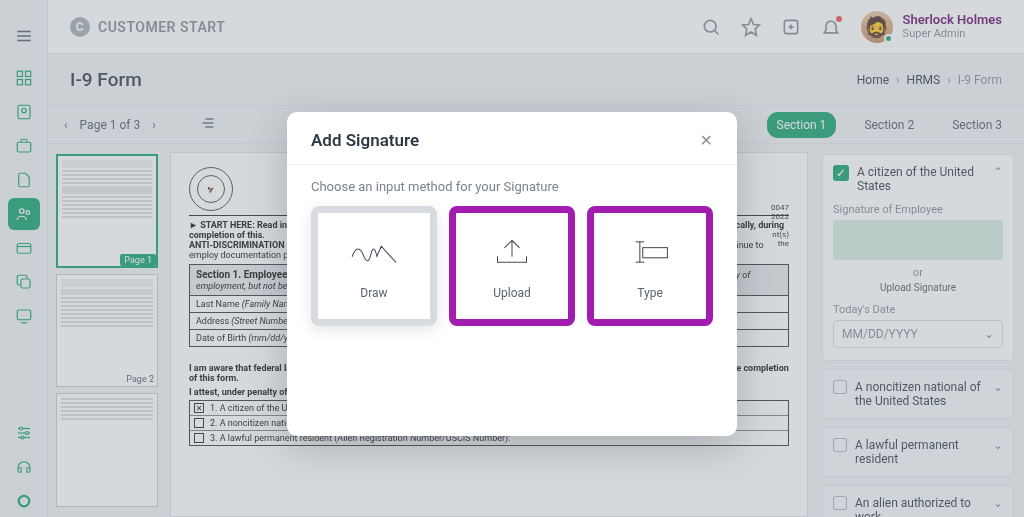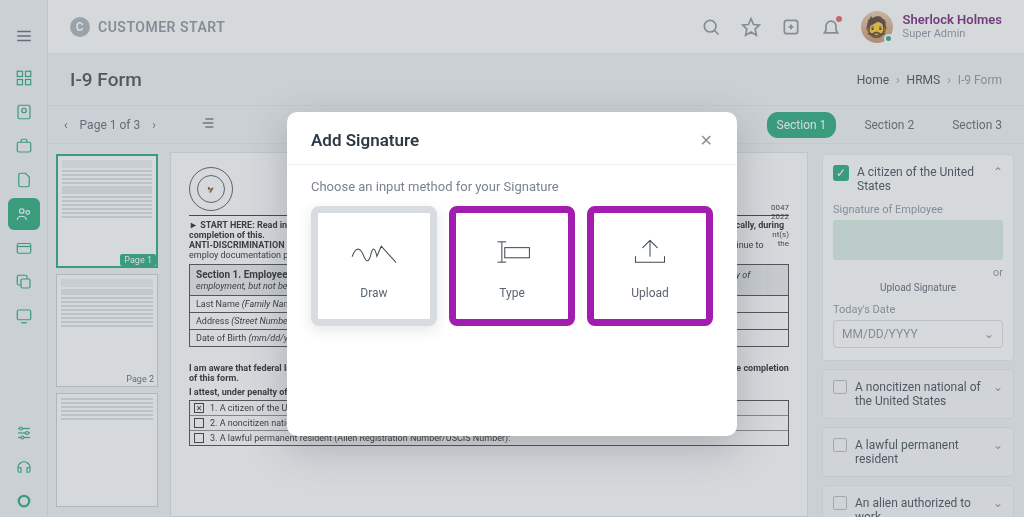--- a/index.html
+++ b/index.html
@@ -78,21 +78,21 @@
     
     .rightpanel { width:208px; padding:10px 10px 0 6px; display:flex; flex-direction:column; gap:8px; font-size:12px; overflow:hidden;}
     .rp-card { background:#fff; border:1px solid #e6e9ec; border-radius:4px; padding:10px 10px 12px; }
     .rp-check { width:16px; height:16px; background:#22a678; border-radius:3px; display:inline-flex; align-items:center; justify-content:center; color:#fff; flex-shrink:0;}
     .rp-card.collapsed { background:#f6f8f9; padding:10px;}
     .rp-row { display:flex; align-items:flex-start; gap:8px; }
     .rp-row .chev { margin-left:auto; color:#8a939c;}
     .rp-title { font-size:12px; color:#3d4852; flex:1;}
     .sig-label { font-size:11px; color:#8a939c; margin:10px 0 4px; }
     .sig-pad { height:40px; background:#d9ede3; border-radius:3px;}
-    .or { text-align:right; font-size:11px; color:#8a939c; margin:6px 0 3px;}
+    .or { text-align:center; font-size:11px; color:#8a939c; margin:6px 0 3px;}
     .upload-link { text-align:center; font-size:10px; color:#5a6570; cursor:pointer;}
     .today-label { font-size:11px; color:#8a939c; margin:10px 0 4px;}
     .date-input { display:flex; align-items:center; justify-content:space-between; border:1px solid #d8dce0; border-radius:4px; padding:6px 8px; font-size:12px; color:#8a939c; cursor:pointer;}
     .cbempty { width:14px; height:14px; border:1px solid #b0b8c0; border-radius:2px; flex-shrink:0;}
     
     .modal-backdrop { position:absolute; inset:0; background:rgba(120,130,140,0.3); display:flex; align-items:flex-start; justify-content:center; padding-top:112px; z-index:100;}
     .modal { width:450px; background:#fff; border-radius:10px; box-shadow:0 12px 40px rgba(40,50,60,0.25); padding-bottom: 110px;}
     .modal-head { display:flex; align-items:center; padding:18px 24px 14px; border-bottom:1px solid #eef1f3;}
     .modal-title { font-size:17px; font-weight:600; color:#2f3a45;}
     .modal-close { margin-left:auto; cursor:pointer; color:#8a939c; font-size:16px;}
@@ -402,29 +402,29 @@
     <div class="modal-sub">Choose an input method for your Signature</div>
     <div class="methods">
       <div class="method active">
         <svg viewBox="0 0 80 48">
             <path d="M10 30 Q18 10 26 30 Q32 44 36 26 Q40 12 44 30 L50 16 L70 38" stroke-linecap="round"></path>
           </svg>
         <span class="method-label">Draw</span>
       </div>
       <div class="method">
         <svg viewBox="0 0 80 48">
+            <path d="M40 30 L40 8 M40 8 L30 18 M40 8 L50 18" stroke-linecap="round"></path>
+            <path d="M20 30 L20 38 L60 38 L60 30"></path>
+          </svg>
+        <span class="method-label">Upload</span>
+      </div>
+      <div class="method">
+        <svg viewBox="0 0 80 48">
             <line x1="26" y1="10" x2="26" y2="38"></line>
             <line x1="20" y1="10" x2="32" y2="10"></line>
             <line x1="20" y1="38" x2="32" y2="38"></line>
             <rect x="30" y="18" width="34" height="14"></rect>
           </svg>
         <span class="method-label">Type</span>
       </div>
-      <div class="method">
-        <svg viewBox="0 0 80 48">
-            <path d="M40 30 L40 8 M40 8 L30 18 M40 8 L50 18" stroke-linecap="round"></path>
-            <path d="M20 30 L20 38 L60 38 L60 30"></path>
-          </svg>
-        <span class="method-label">Upload</span>
-      </div>
     </div>
   </div>
 </div>
 
 </body></html>

